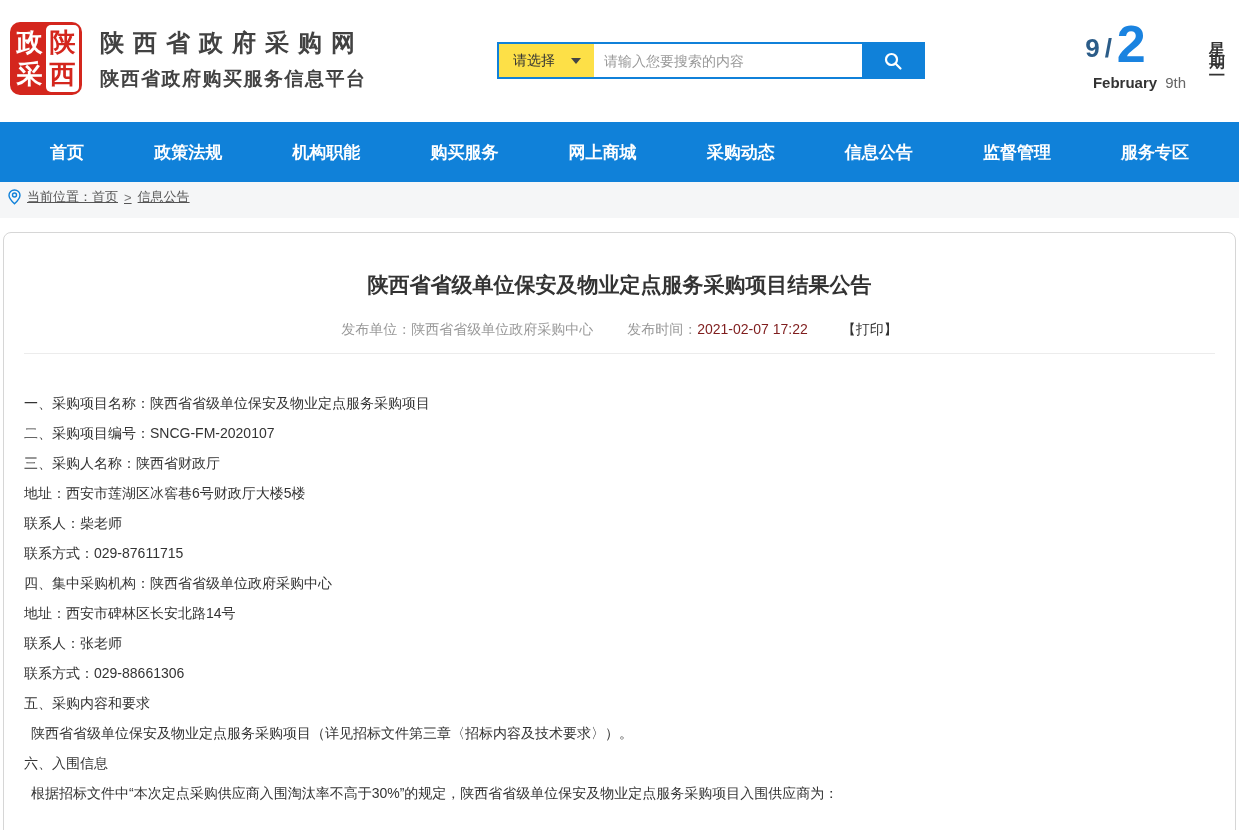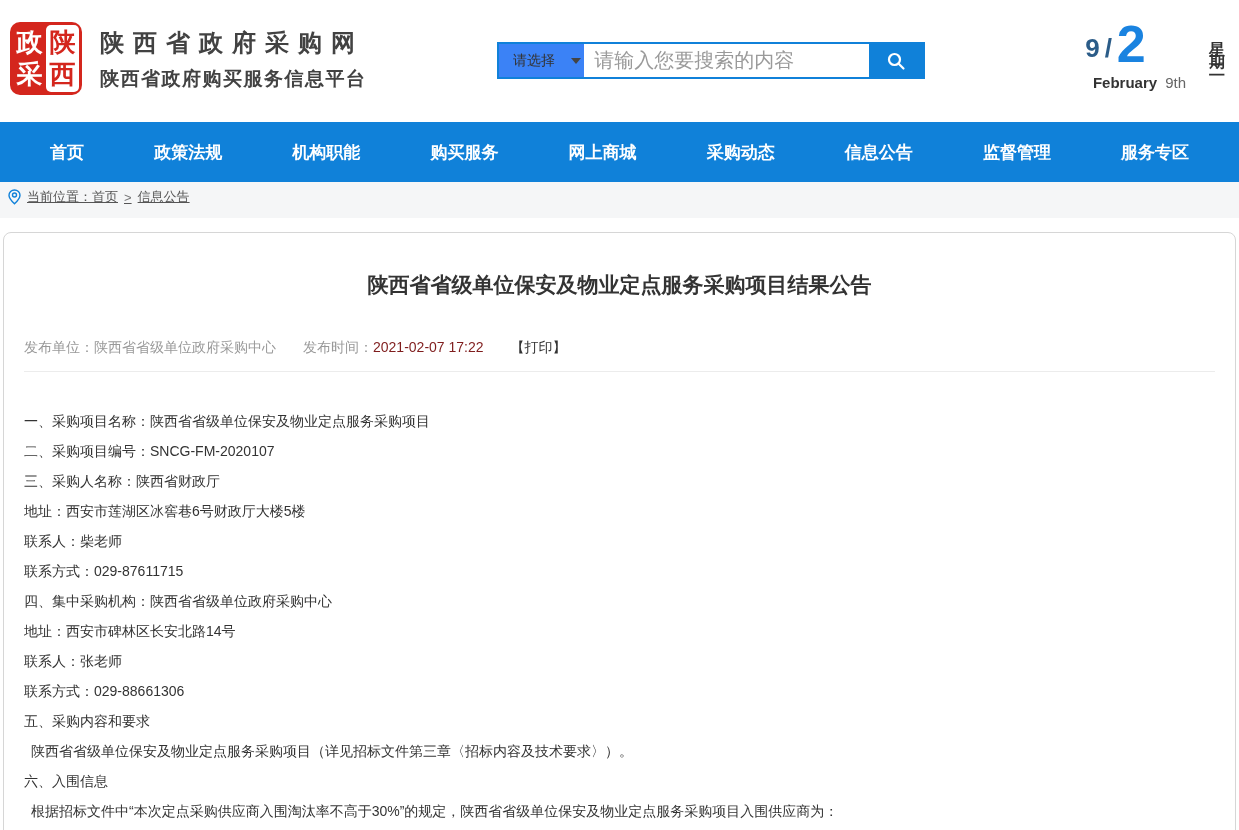--- a/index.html
+++ b/index.html
@@ -14,26 +14,26 @@
   .logo-half { width:50%; display:flex; flex-direction:column; align-items:center;
     justify-content:center; gap:1px; font-weight:bold; font-size:26px; line-height:31px; }
   .logo-left { color:#fff; }
   .logo-right { background:#fff; border-radius:5px; color:#d4261d; }
 
   .site-names { position:absolute; left:100px; top:27px; color:#424242; }
   .site-title { font-size:24px; font-weight:bold; letter-spacing:9px; white-space:nowrap; }
   .site-subtitle { font-size:19px; font-weight:bold; letter-spacing:1.5px; margin-top:7px; white-space:nowrap; }
 
   .searchbar { position:absolute; left:497px; top:42px; width:428px; height:37px;
-    border:2px solid #1081d9; background:#3b82f6; display:flex; align-items:stretch; }
+    border:2px solid #1081d9; background:#fde047; display:flex; align-items:stretch; }
   .search-select { display:flex; align-items:center; padding:0 0 0 14px; width:95px;
     font-size:14px; color:#333; cursor:pointer; }
   .caret { width:0; height:0; border-left:5px solid transparent; border-right:5px solid transparent;
     border-top:6px solid #444; margin-left:16px; }
-  .search-input { flex:1; border:none; outline:none; font-size:20px; color:#333; padding:8px 10px; }
+  .search-input { flex:1; border:none; outline:none; font-size:14px; color:#333; padding:8px 10px; }
   .search-input::placeholder { color:#9a9a9a; }
   .search-button { width:61px; background:#1081d9; border:none; display:flex;
     align-items:center; justify-content:center; cursor:pointer; }
 
   .datebox { position:absolute; right:12px; top:22px; display:flex; gap:20px; }
   .date-main { text-align:center; }
   .date-top { display:flex; align-items:flex-end; justify-content:center; }
   .date-day-small { font-size:26px; font-weight:bold; color:#2b5c88; line-height:1; padding-bottom:5px; }
   .date-slash { font-size:26px; font-weight:bold; color:#2b5c88; line-height:1; margin:0 5px; padding-bottom:5px; }
   .date-day-big { font-size:52px; font-weight:bold; color:#1a83e0; line-height:0.85; }
@@ -52,22 +52,22 @@
     padding:0 0 6px 8px; font-size:13px; color:#555;text-decoration:underline; }
   .breadcrumb .pin { margin-right:6px; display:inline-flex; }
   .crumb-link { color:#555; cursor:pointer; }
   .crumb-sep { margin:0 6px; color:#777; }
 
   
   .content { margin:14px 3px 0; background:#fff; border:1px solid #d6d6d6;
     border-radius:8px; padding:38px 20px 60px; height:640px; }
 
   .article-title { text-align:center; font-size:21px; font-weight:bold; color:#333; }
-  .article-meta { margin-top:40px; display:flex; justify-content:flex-start; align-items:center;
-    gap:27px; font-size:14px; color:#999; }
+  .article-meta { margin-top:22px; display:flex; justify-content:center; align-items:center;
+    gap:34px; font-size:14px; color:#999; }
   .meta-time-value { color:#7f1d1d; }
   .meta-print { color:#333; cursor:pointer; }
   .rule { border-bottom:1px solid #ececec; margin-top:14px; }
 
   .paragraphs { margin-top:34px; }
   .paragraphs p { font-size:14px; color:#333; line-height:30px; white-space:nowrap; }
   .paragraphs p.lead { padding-left:47px; }
   .paragraphs p.sub { padding-left:7px; }
 </style>
 </head>

